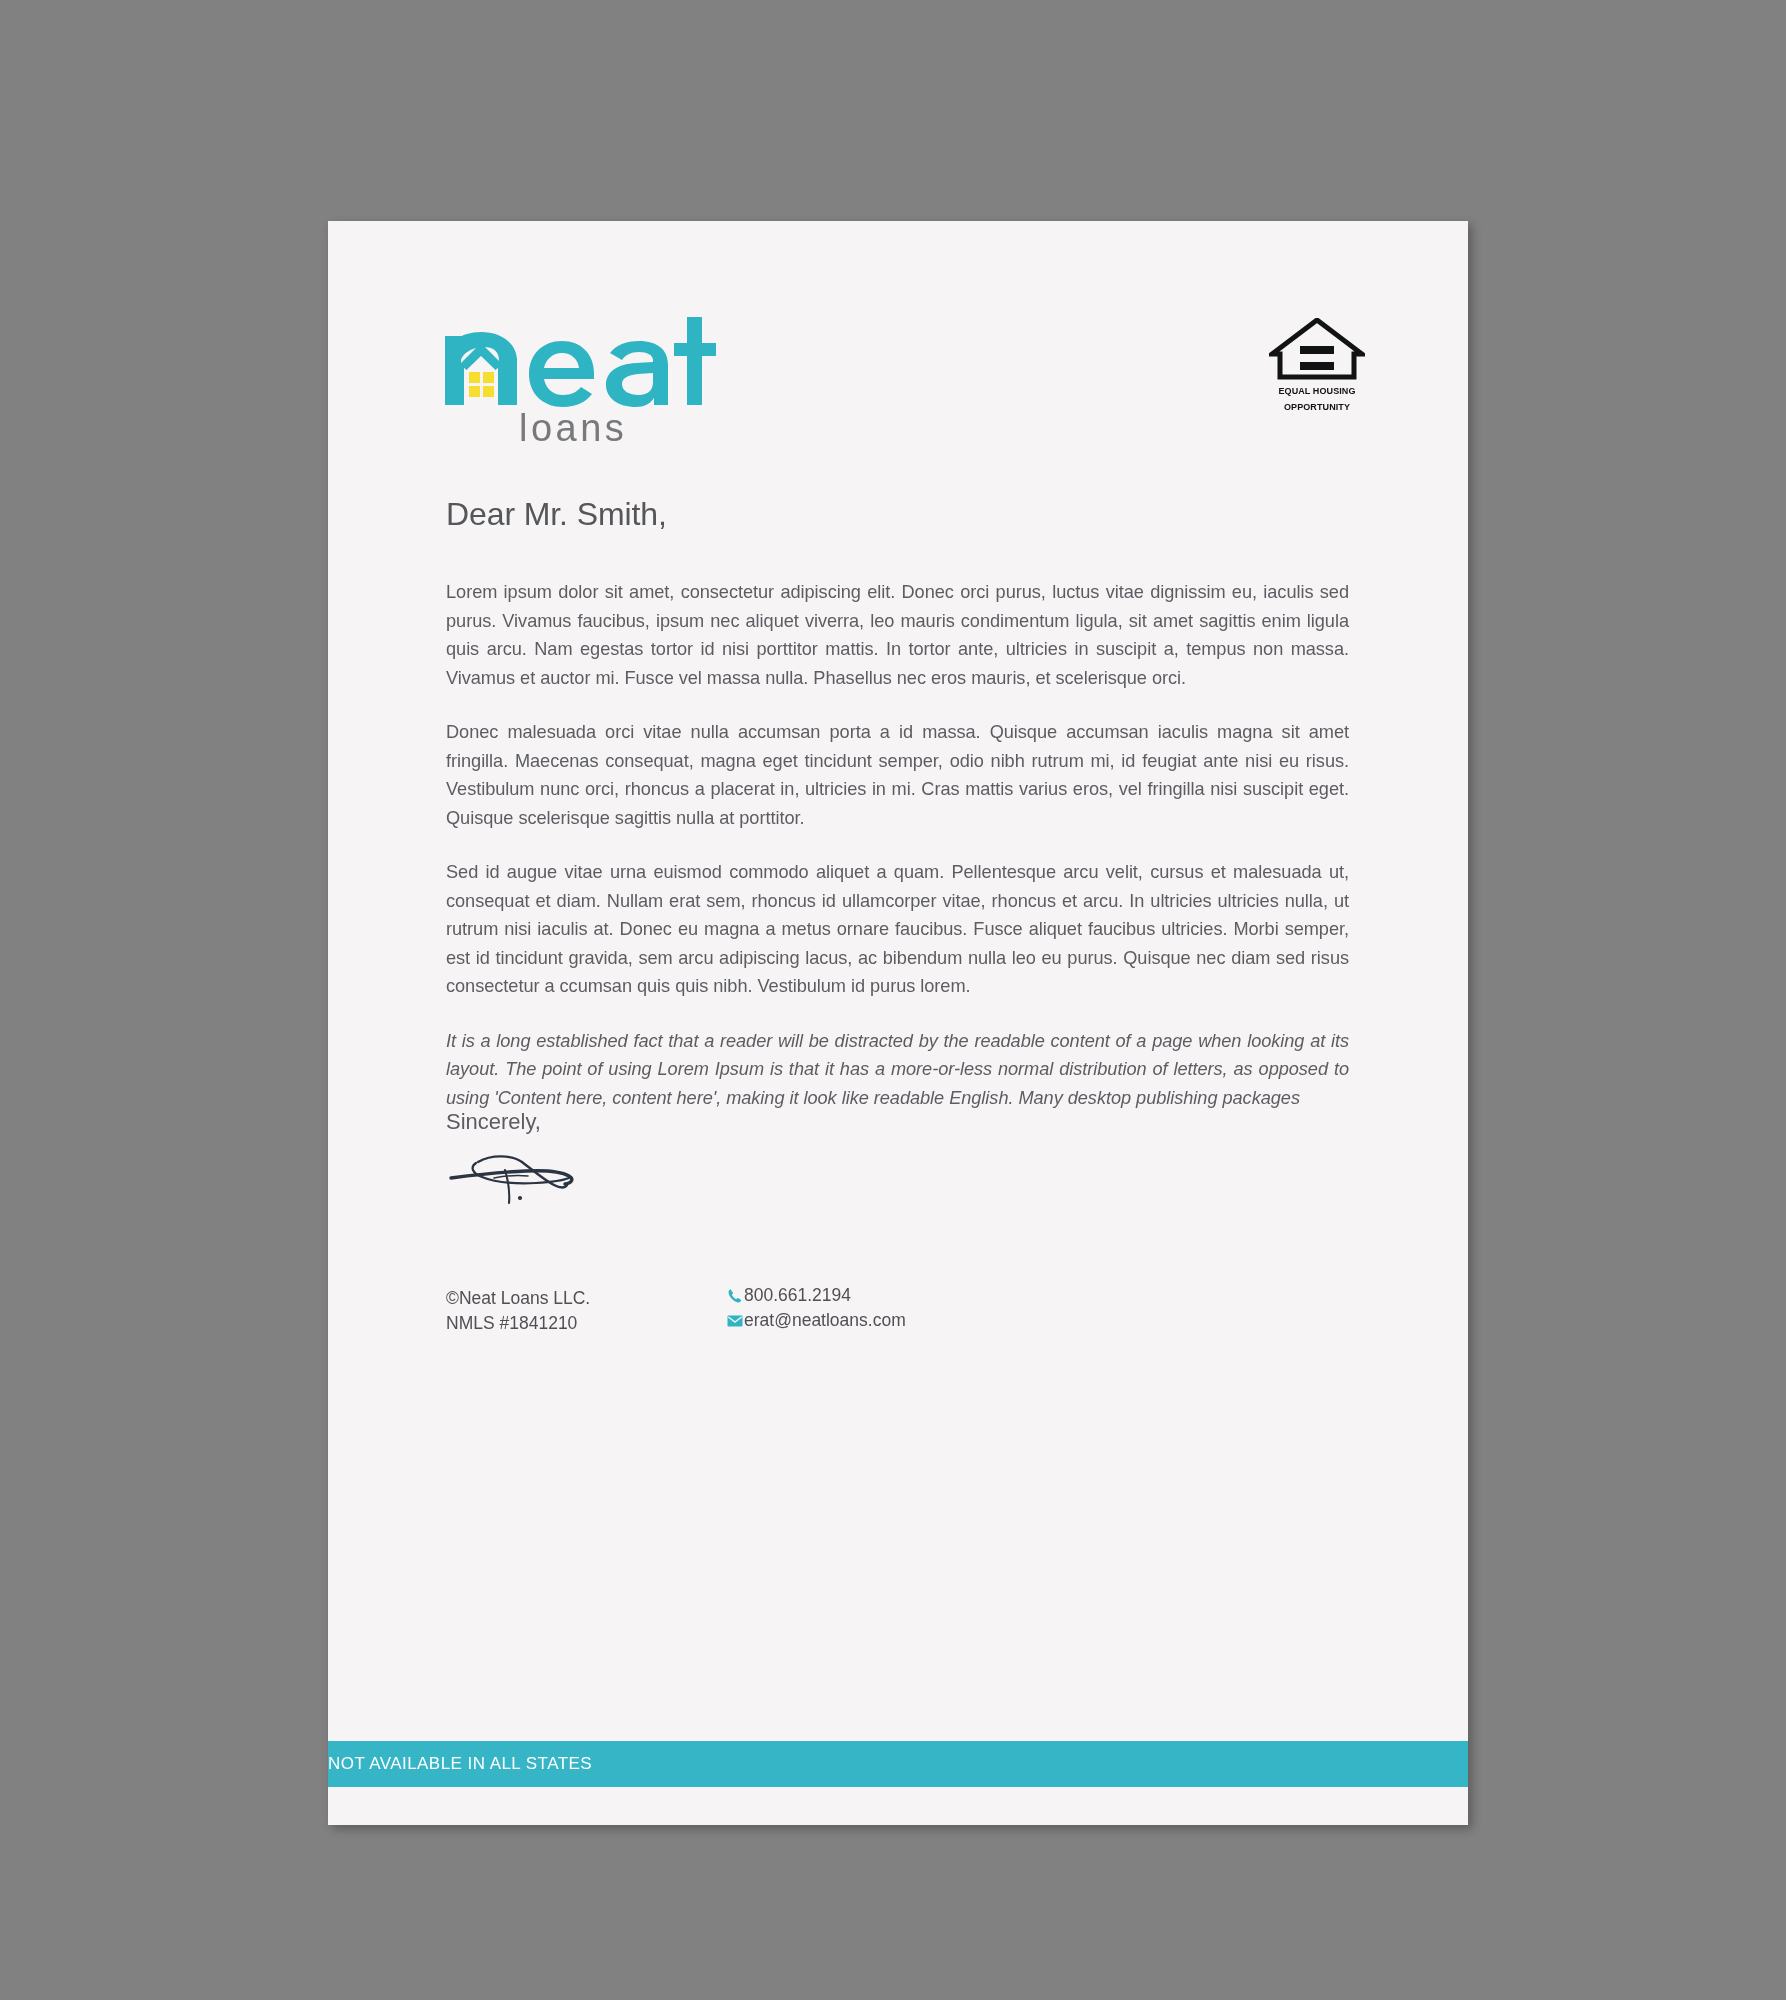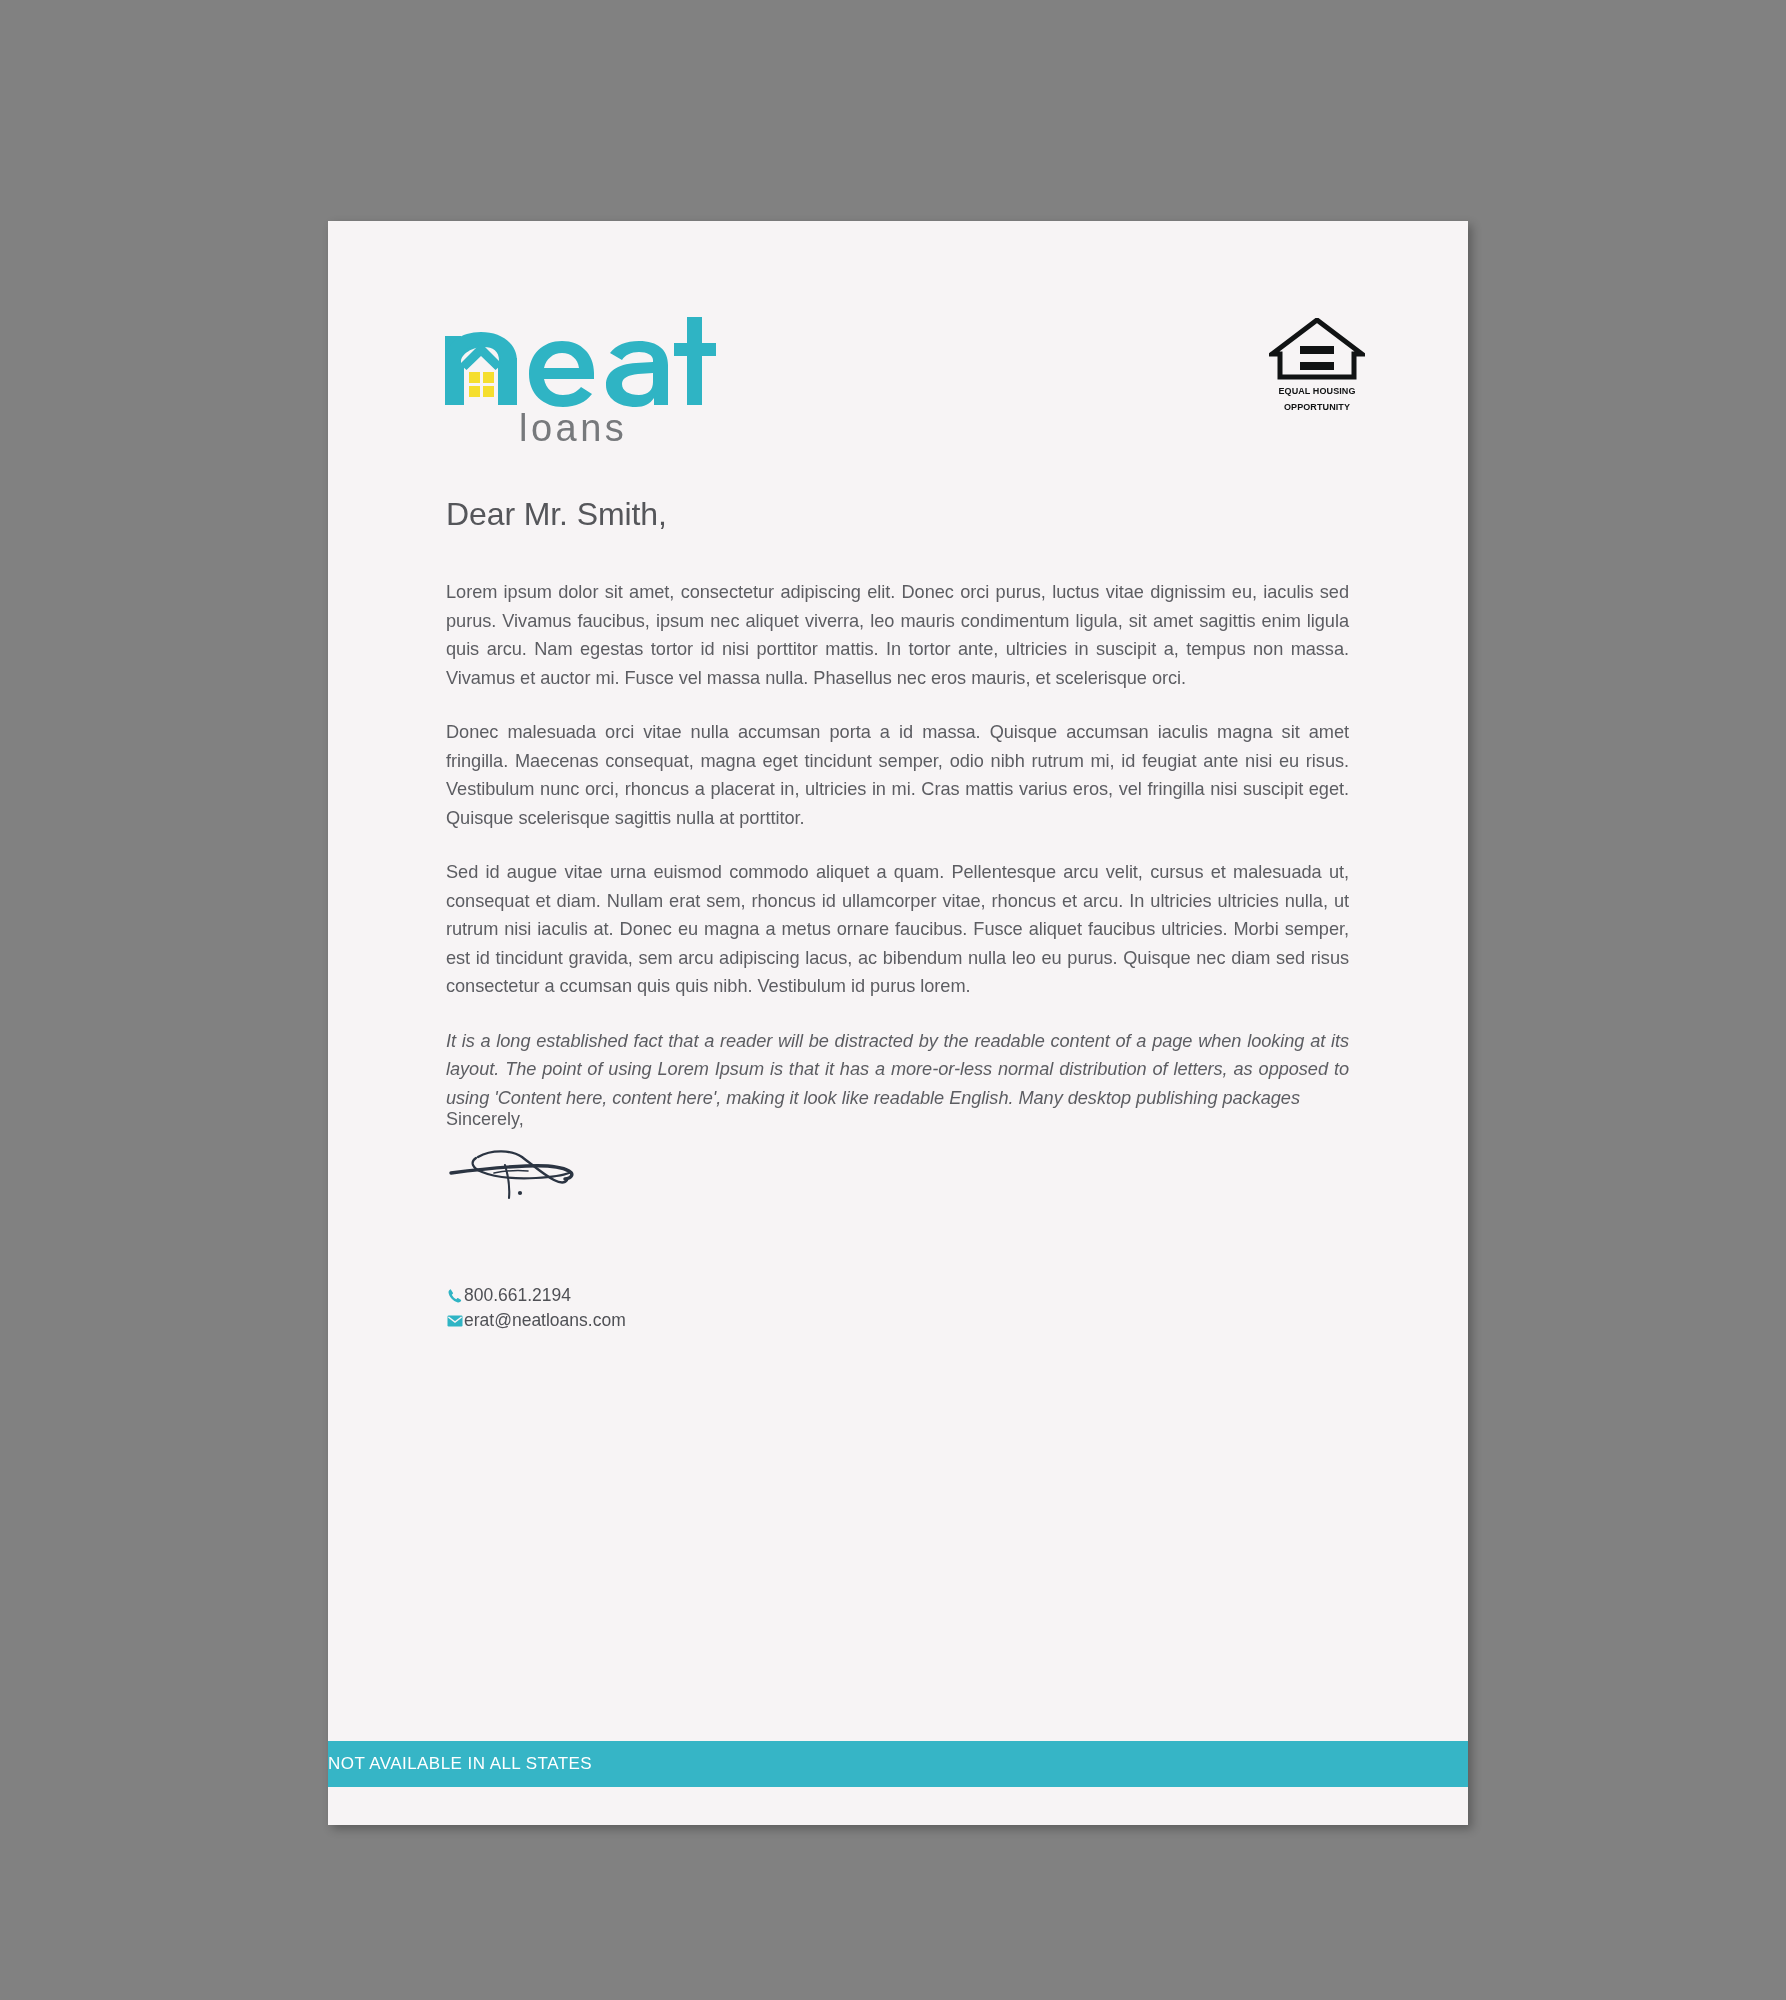--- a/index.html
+++ b/index.html
@@ -123,21 +123,21 @@
   }
   .para:last-child { margin-bottom: 16px; font-style: italic; }
 
   .signoff {
     position: absolute;
     top: 888px;
     left: 0;
   }
   .signoff-word {
     font-family: "Liberation Sans", sans-serif;
-    font-size: 18px;
+    font-size: 22px;
     color: #5c5d62;
     display: block;
   }
   .signature {
     display: block;
     margin-top: 10px;
     margin-left: 2px;
   }
 
   
@@ -278,20 +278,24 @@
               <path d="M57 25 C60 35 62 47 61 58" stroke-width="2.1"></path>
               <path d="M46 33 C56 31 70 30 80 31" stroke-width="1.6"></path>
             </g>
             <circle cx="72" cy="53" r="2.1" fill="#2b3442"></circle>
           </svg>
         </span>
       </div>
     </div>
 
     <div class="footer-contact">
+      <div class="fc-col col-1">
+        <div class="fc-line">©Neat Loans LLC.</div>
+        <div class="fc-line">NMLS #1841210</div>
+      </div>
 
 
       <div class="fc-col col-3">
         <div class="fc-row">
           <span class="fc-ic">
             <svg width="16" height="16" viewBox="0 0 16 16" xmlns="http://www.w3.org/2000/svg">
               <path d="M3.2 1.4 C2.2 1.9 1.4 3 1.5 4.3 C1.8 8.6 6.1 13.3 10.8 14.4 C12.1 14.7 13.4 14 14 13 C14.3 12.5 14.2 12.1 13.8 11.8 L11.3 10.2 C10.9 9.9 10.5 10 10.2 10.3 L9.3 11.3 C7.6 10.5 5.6 8.5 4.8 6.7 L5.8 5.8 C6.1 5.5 6.2 5.1 5.9 4.7 L4.3 2.2 C4 1.7 3.6 1.2 3.2 1.4 Z" fill="#2fb4c4"></path>
             </svg>
           </span>
           <span class="fc-line">800.661.2194</span>

